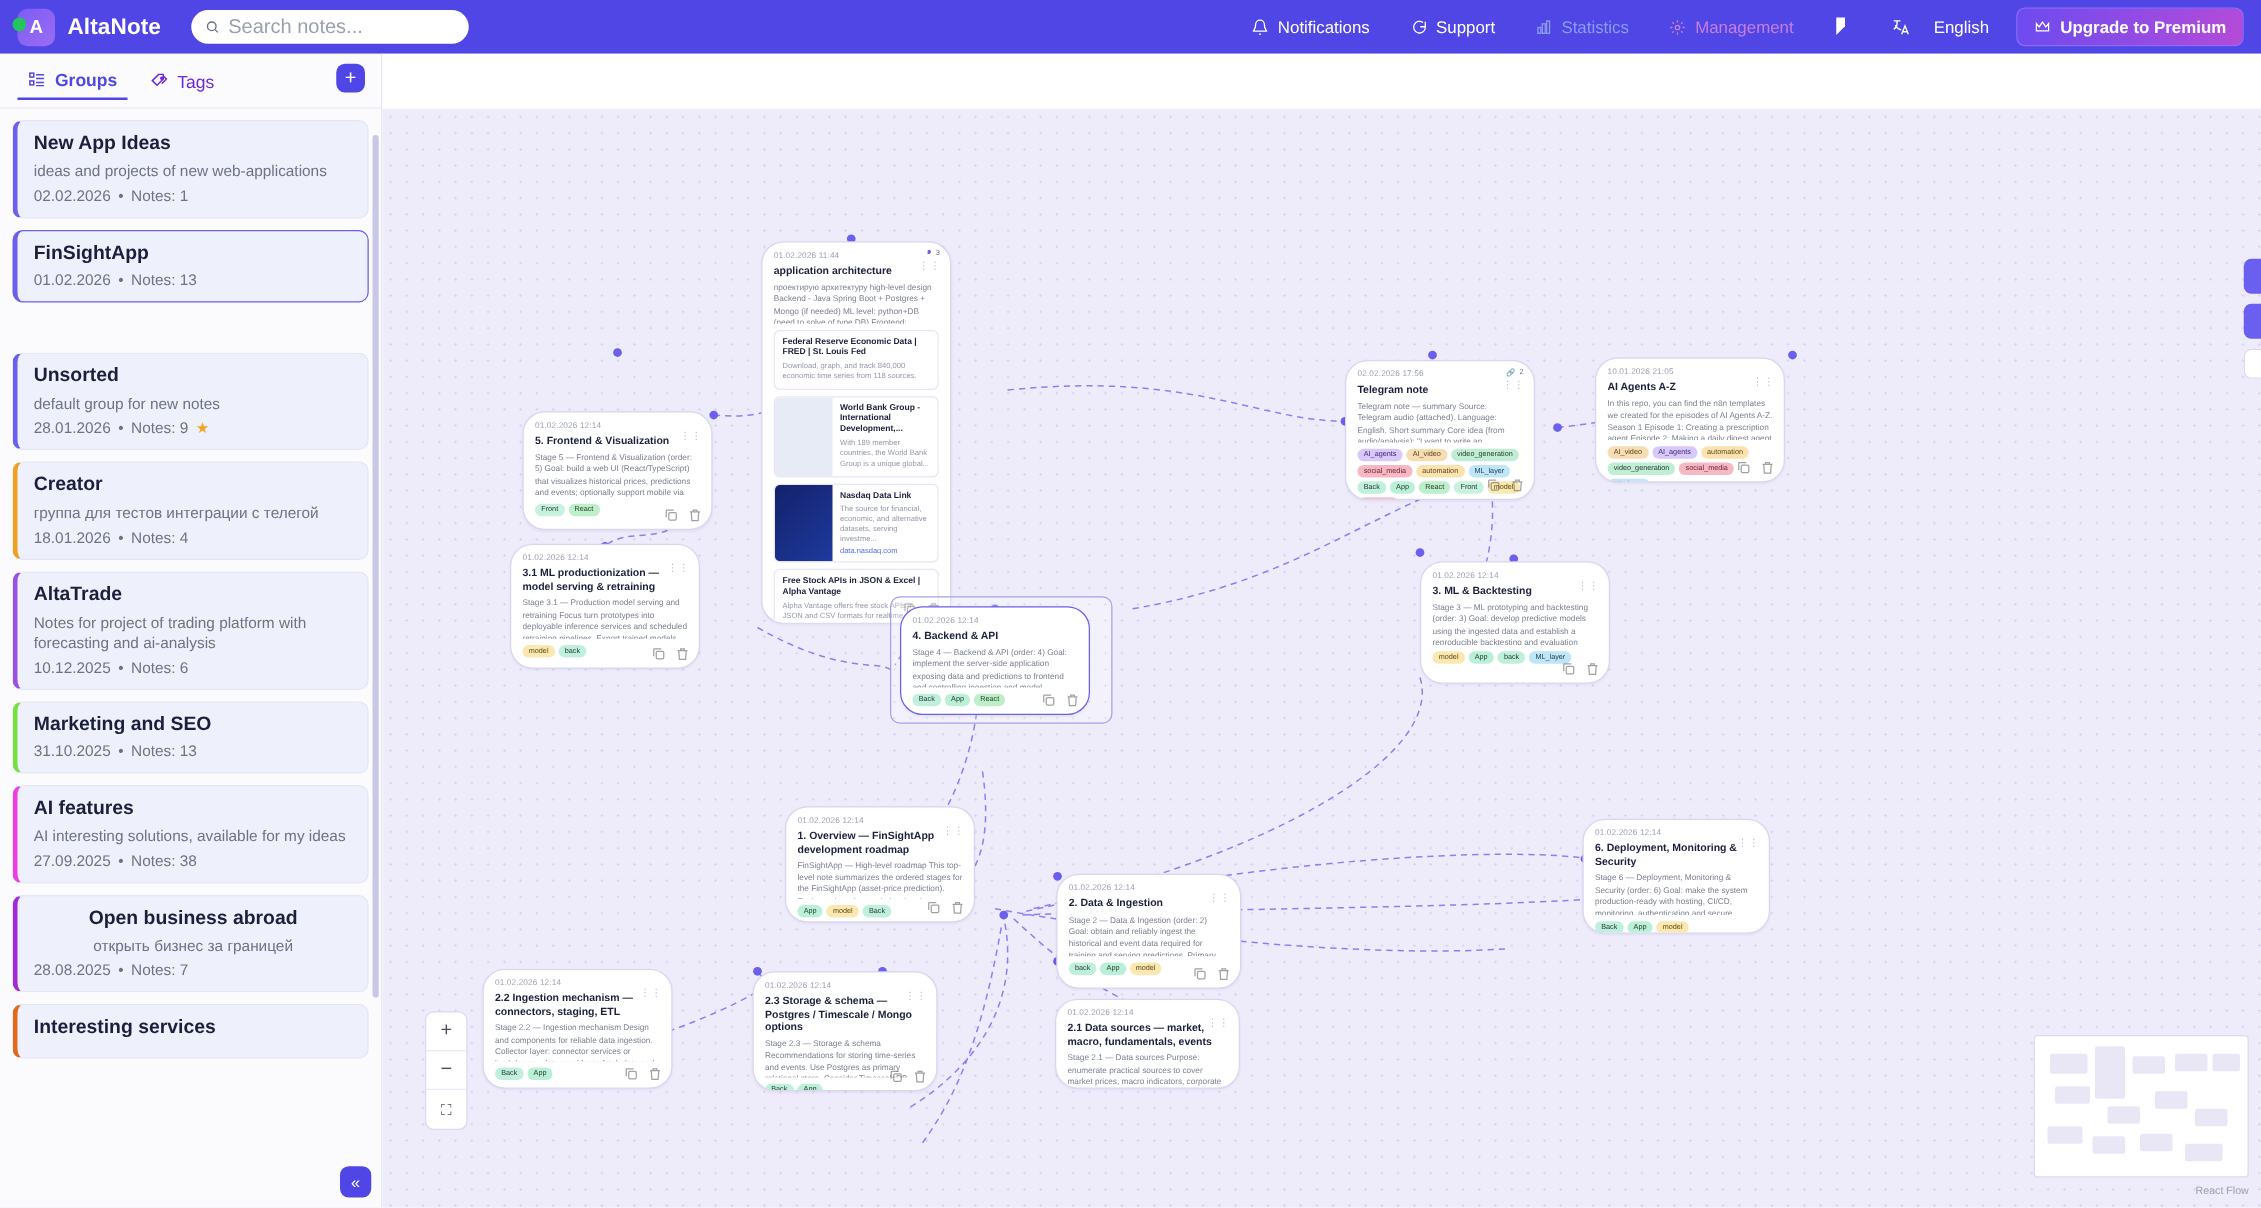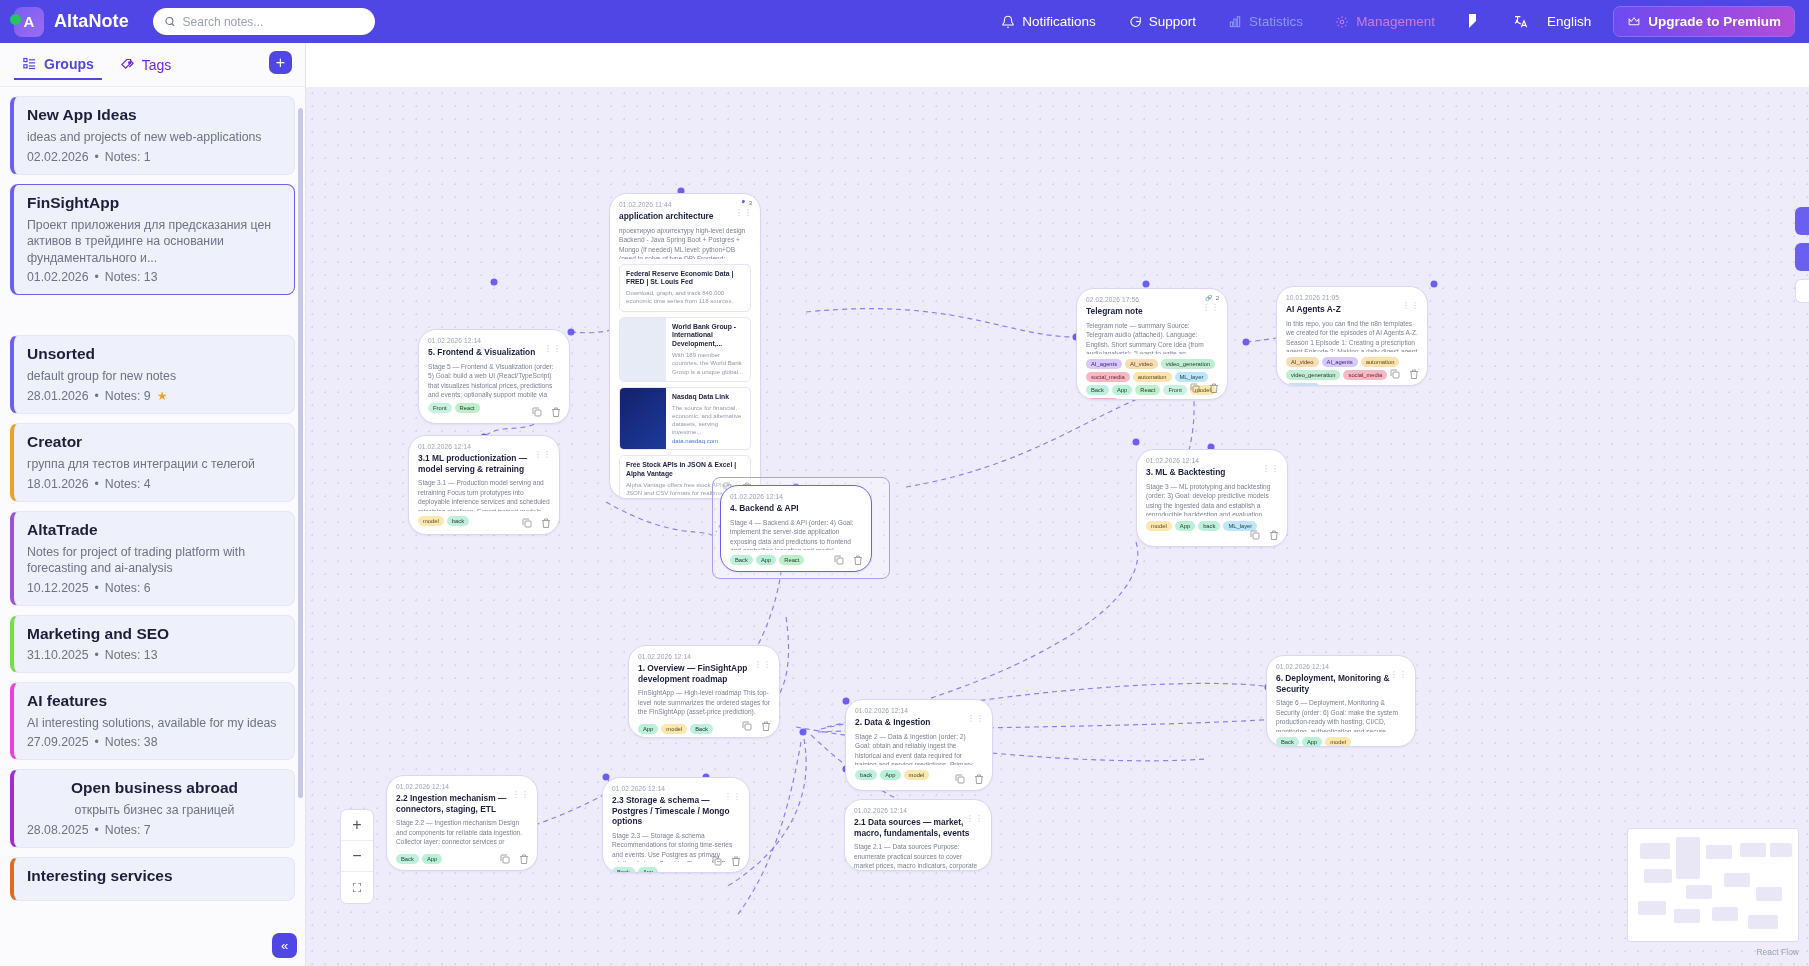--- a/index.html
+++ b/index.html
@@ -27,21 +27,21 @@
   .logo-badge .dot{
     position:absolute;left:-4px;top:7px;width:11px;height:11px;border-radius:50%;
     background:#22c55e;
   }
   .brand{ color:#fff; font-size:18px; font-weight:700; letter-spacing:.1px;}
   .search-box{
     margin-left:24px; width:222px;height:27px;background:#fff;border-radius:14px;
     display:flex;align-items:center;gap:7px;padding:0 11px;
   }
   .search-box input{
-    border:none;outline:none;font-size:12px;color:#444; width:100%;
+    border:none;outline:none;font-size:16px;color:#444; width:100%;
     font-family:"Liberation Sans",sans-serif; background:transparent;
   }
   .search-box input::placeholder{color:#9aa0ae;}
   .nav-right{ margin-left:auto; display:flex;align-items:center; gap:0; }
   .nav-item{
     display:flex;align-items:center;gap:7px;color:#fff;font-size:13.5px;
     padding:0 16px; height:43px; cursor:pointer; white-space:nowrap;
   }
   .nav-item.dim-blue{ color:#8c9bf0; }
   .nav-item.dim-pink{ color:#c77ee0; }
@@ -275,21 +275,20 @@
         <div class="g-title">New App Ideas</div>
         <div class="g-desc">ideas and projects of new web-applications</div>
         <div class="g-meta">
           <span>02.02.2026</span>
           <span>•</span>
           <span>Notes: 1</span>
         </div>
       </div>
       <div class="group-card selected" style="border-left-color: rgb(107, 95, 240);">
         <div class="g-title">FinSightApp</div>
-        <div class="g-desc">Проект приложения для предсказания цен активов в трейдинге на основании фундаментального и...</div>
         <div class="g-meta">
           <span>01.02.2026</span>
           <span>•</span>
           <span>Notes: 13</span>
         </div>
       </div>
       <div class="group-card" style="border-left-color: rgb(107, 95, 240); margin-top: 40px;">
         <div class="g-title">Unsorted</div>
         <div class="g-desc">default group for new notes</div>
         <div class="g-meta">

